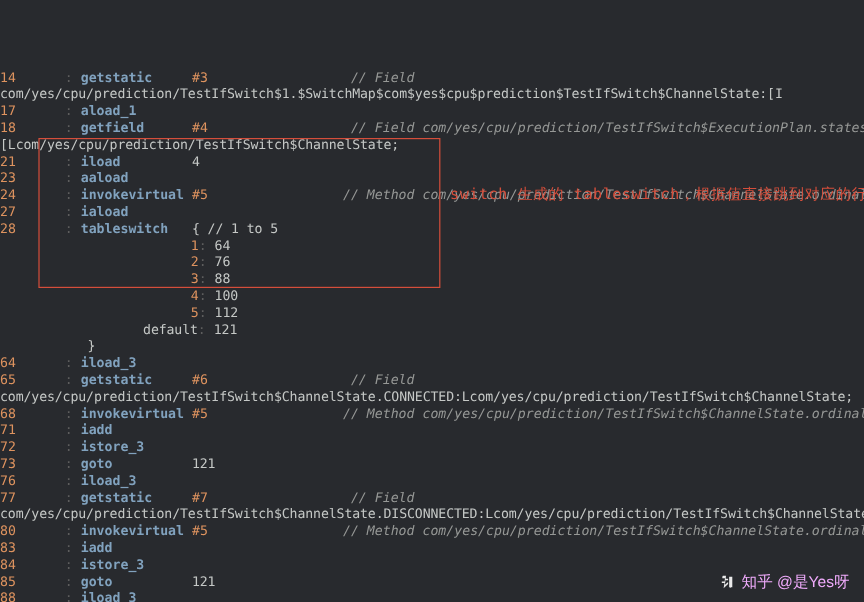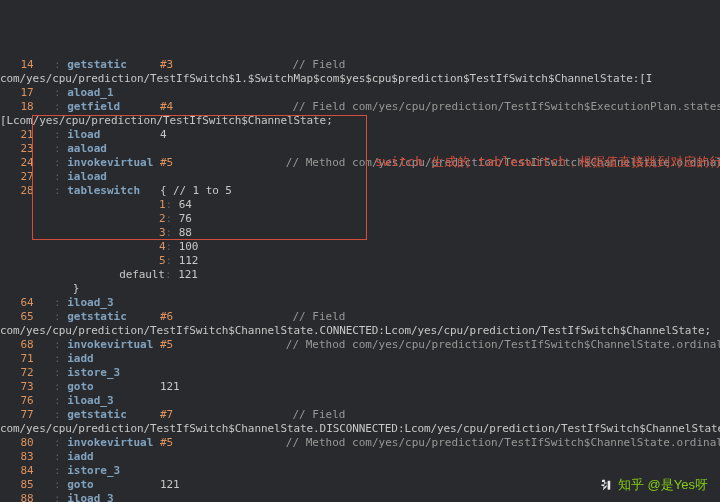--- a/index.html
+++ b/index.html
@@ -11,45 +11,45 @@
     font-family: Consolas, Menlo, monospace;
     font-size: 11px;
     line-height: 14px;
     color: #c5c8c6;
     overflow: hidden;
     position: relative;
     white-space: pre;
   }
   .code { padding: 2px 0 0 0; position: relative; }
   .row { }
-  .ln { display:inline-block; width:54px; text-align:center; color:#de935f; }
+  .ln { display:inline-block; width:54px; text-align:left; color:#de935f; }
   .col { color:#5e5e5e; }
   .kw { color:#81a2be;font-weight:bold; }
   .num { color:#de935f; }
-  .cm { color:#969896; }
+  .cm { color:#969896;font-style:italic; }
   .plain { color:#c5c8c6; letter-spacing:-0.1px;}
   .highlight-box {
     position:absolute;
     border:1px solid #d54e3b;
     left:32px; top:115px;
     width:335px; height:125px;
     pointer-events:none;
   }
   .annotation {
     position:absolute;
     color:#d54e3b;
     left:375px; top:155px;
     font-size:12.5px;
     letter-spacing:0.5px;
     white-space: nowrap;
   }
   .watermark {
     position:absolute;
     right:12px; bottom:10px;
-    color:#84cc16;
+    color:#f0abfc;
     font-family: "PingFang SC","Microsoft YaHei",sans-serif;
     font-size:13px;
     display:flex; align-items:flex-start; gap:6px;
   }
   .watermark svg { opacity:0.9; }
 </style>
 </head>
 <body>
 
 

